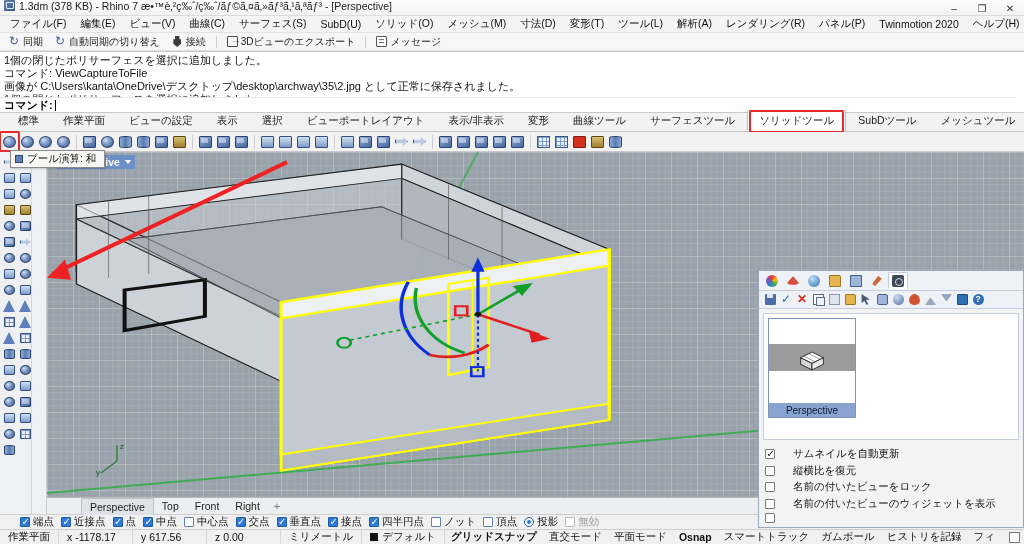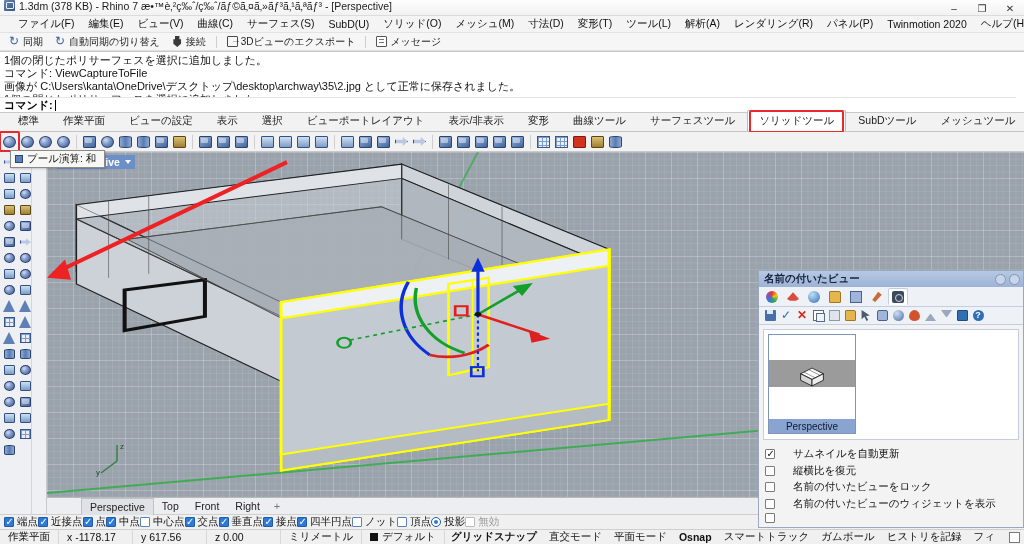--- a/index.html
+++ b/index.html
@@ -26,21 +26,21 @@
     border:1px solid #e8eef8; border-radius:1px;
   }
   .title-text { font-size: 10.5px; color: #1b1b1b; white-space: nowrap; }
   .wincontrols { position: absolute; right: 0; top: 0; height: 16px; display: flex; }
   .wc { width: 28px; height: 16px; display: flex; align-items: center; justify-content: center;
         font-size: 10px; color: #333; }
 
   
   .menubar {
     height: 17px; background: #f4f4f4; display: flex; align-items: center;
-    padding-left: 11px; border-bottom: 1px solid #e3e3e3;
+    padding-left: 3px; border-bottom: 1px solid #e3e3e3;
   }
   .menu-item { font-size: 10.5px; padding: 1px 7px; color: #101010; white-space: nowrap; }
 
   
   .tmbar {
     height: 18px; background: #f6f6f6; display: flex; align-items: center;
     padding-left: 4px; border-bottom: 1px solid #dfdfdf; gap: 2px;
   }
   .tm-btn { display:flex; align-items:center; gap:3px; padding: 1px 5px; font-size: 10px; color:#1c1c1c; white-space:nowrap;}
   .tm-sep { width:1px; height:12px; background:#cfcfcf; margin:0 3px; }
@@ -304,21 +304,21 @@
     width: 10px; height: 10px; border: 1px solid #7a7a7a; background: #fff; flex:none;
     position: relative; border-radius:1px;
   }
   .cbox.on:after {
     content:"\2713"; position:absolute; left:0.5px; top:-2px; font-size:10px; color:#111;
   }
 
   
   .osnapbar {
     height: 15px; background: #f0f0f0; border-top: 1px solid #cfcfcf;
-    display: flex; align-items: flex-start; padding-left: 4px; 
+    display: flex; align-items: flex-start; padding-left: 20px; gap: 7px;
   }
   .osnap { display:flex; align-items:center; gap:3px; font-size:10.5px; color:#111; white-space:nowrap;}
   .ocb { width:10px;height:10px;border:1px solid #5a82b8;background:#fff;border-radius:1px;position:relative;flex:none;}
   .ocb.on { background:#2f7ad6; border-color:#1e5ca8; }
   .ocb.on:after { content:"\2713"; position:absolute; left:0.5px; top:-2.5px; font-size:10px; color:#fff;}
   .ocb.radio { border-radius:50%; }
   .ocb.radio.on { background:#fff; }
   .ocb.radio.on:after { content:""; left:2px; top:2px; width:4px;height:4px;background:#2f7ad6;border-radius:50%;}
   .osnap.disabled { color:#9a9a9a; }
   .osnap.disabled .ocb { border-color:#bbb; }
@@ -742,26 +742,20 @@
       <div class="vptabs">
         <div class="vptab active">Perspective</div>
         <div class="vptab">Top</div>
         <div class="vptab">Front</div>
         <div class="vptab">Right</div>
         <div class="vptab-plus">+</div>
       </div>
     </div>
 
     <div class="nvpanel">
-      <div class="nv-title">
-        <span>名前の付いたビュー</span>
-        <span class="sp"></span>
-        <span class="nv-tbtn"></span>
-        <span class="nv-tbtn"></span>
-      </div>
 
       <div class="nv-tabs">
         <div class="nv-tab">
             <span class="g g-color"></span>
           </div>
         <div class="nv-tab">
             <span class="g g-hat"></span>
           </div>
         <div class="nv-tab">
             <span class="g g-globe"></span>

